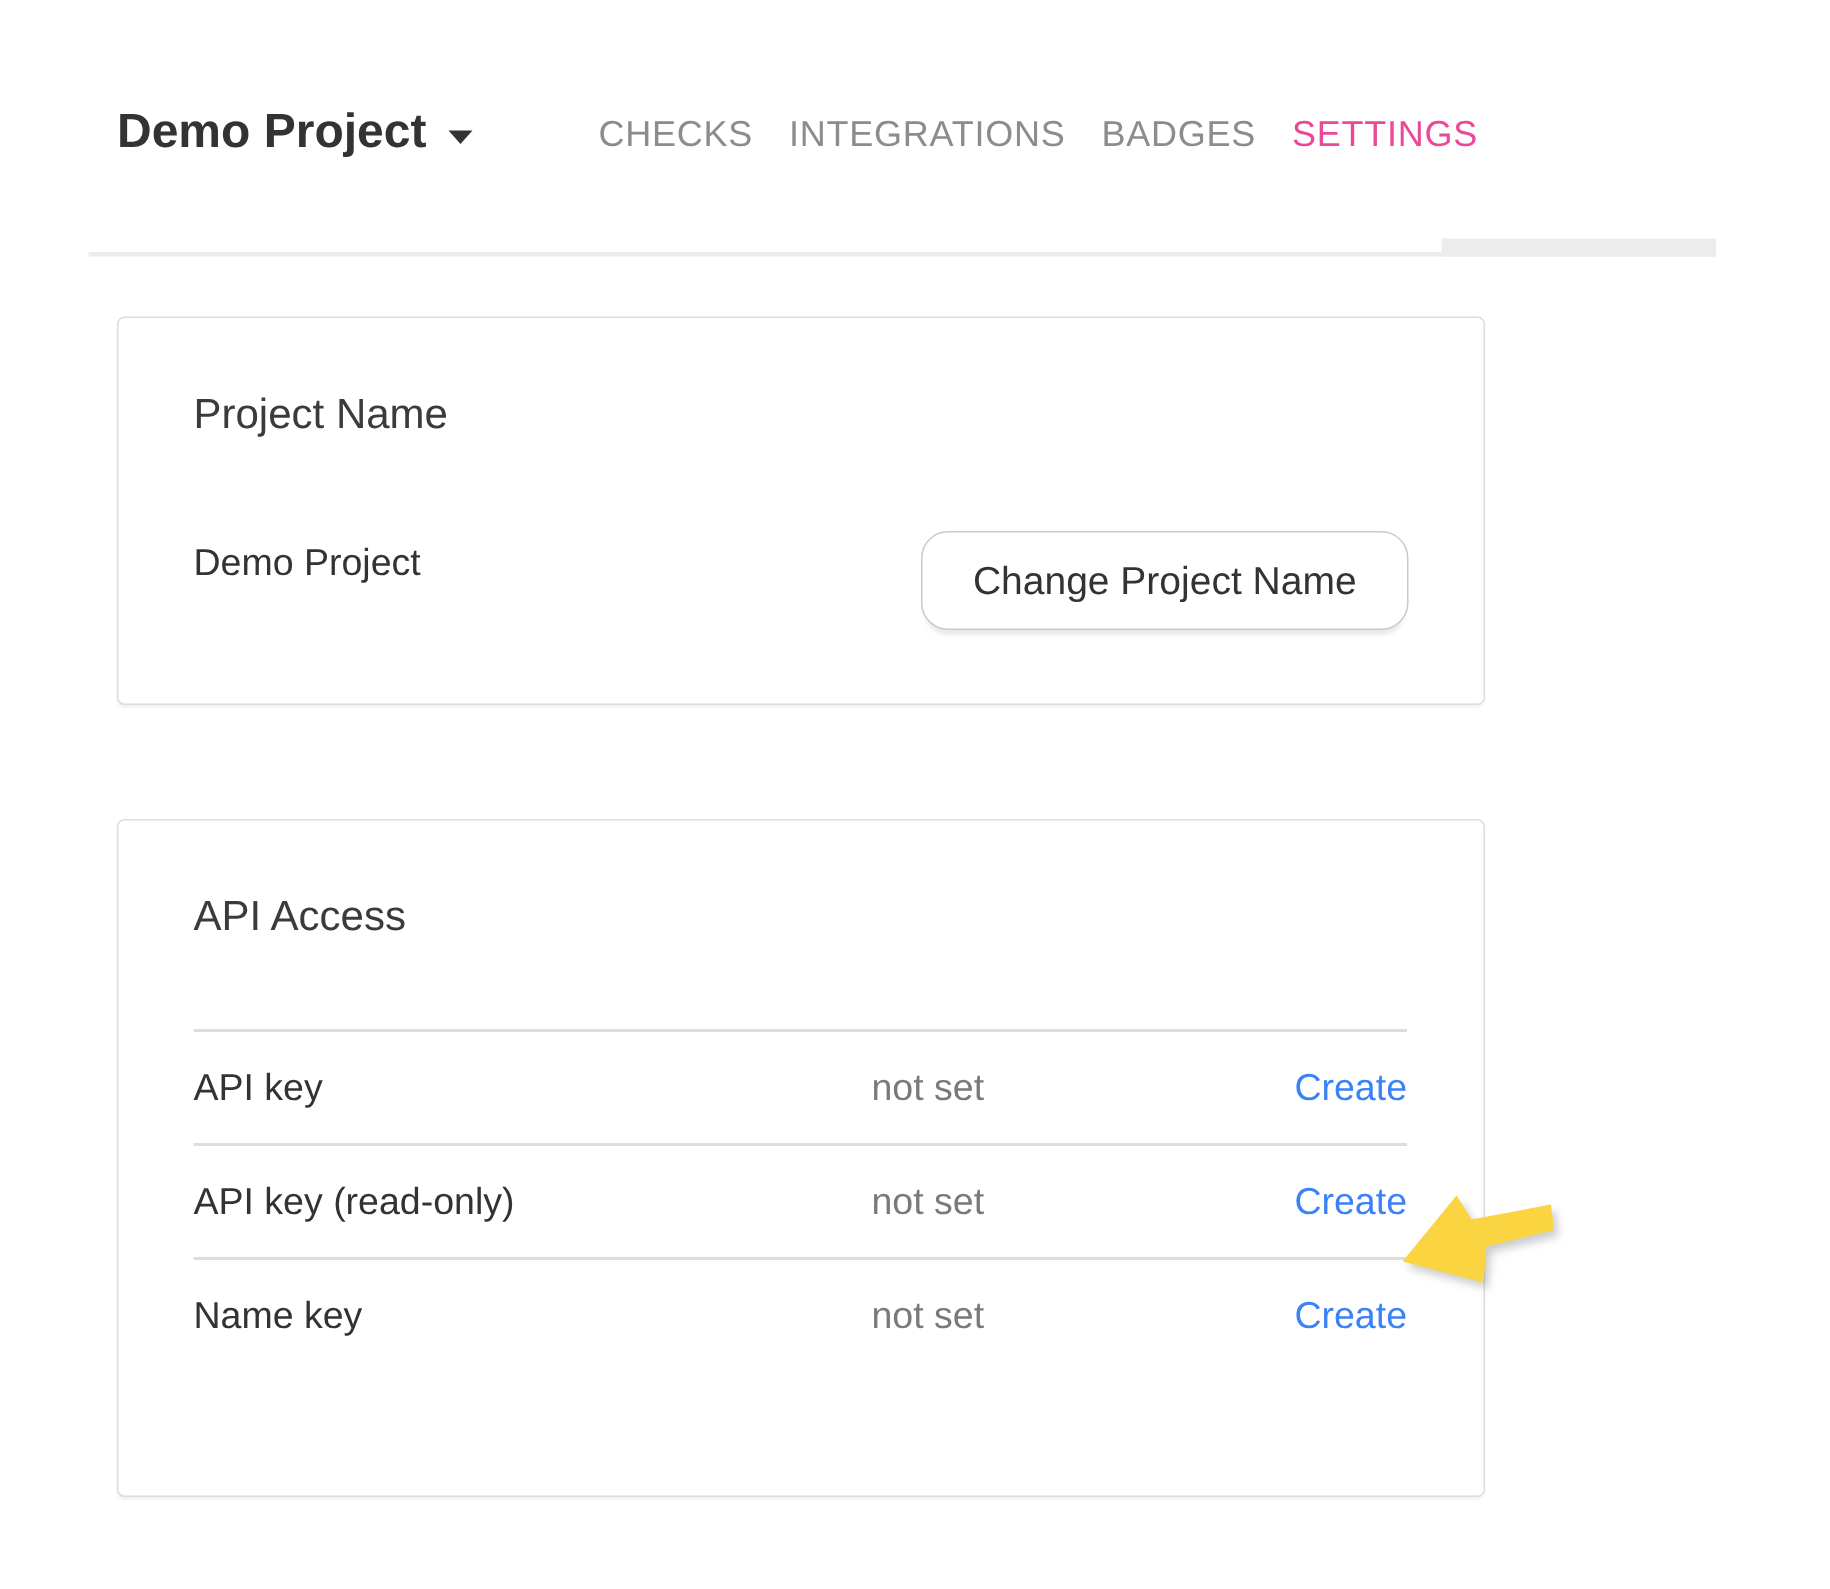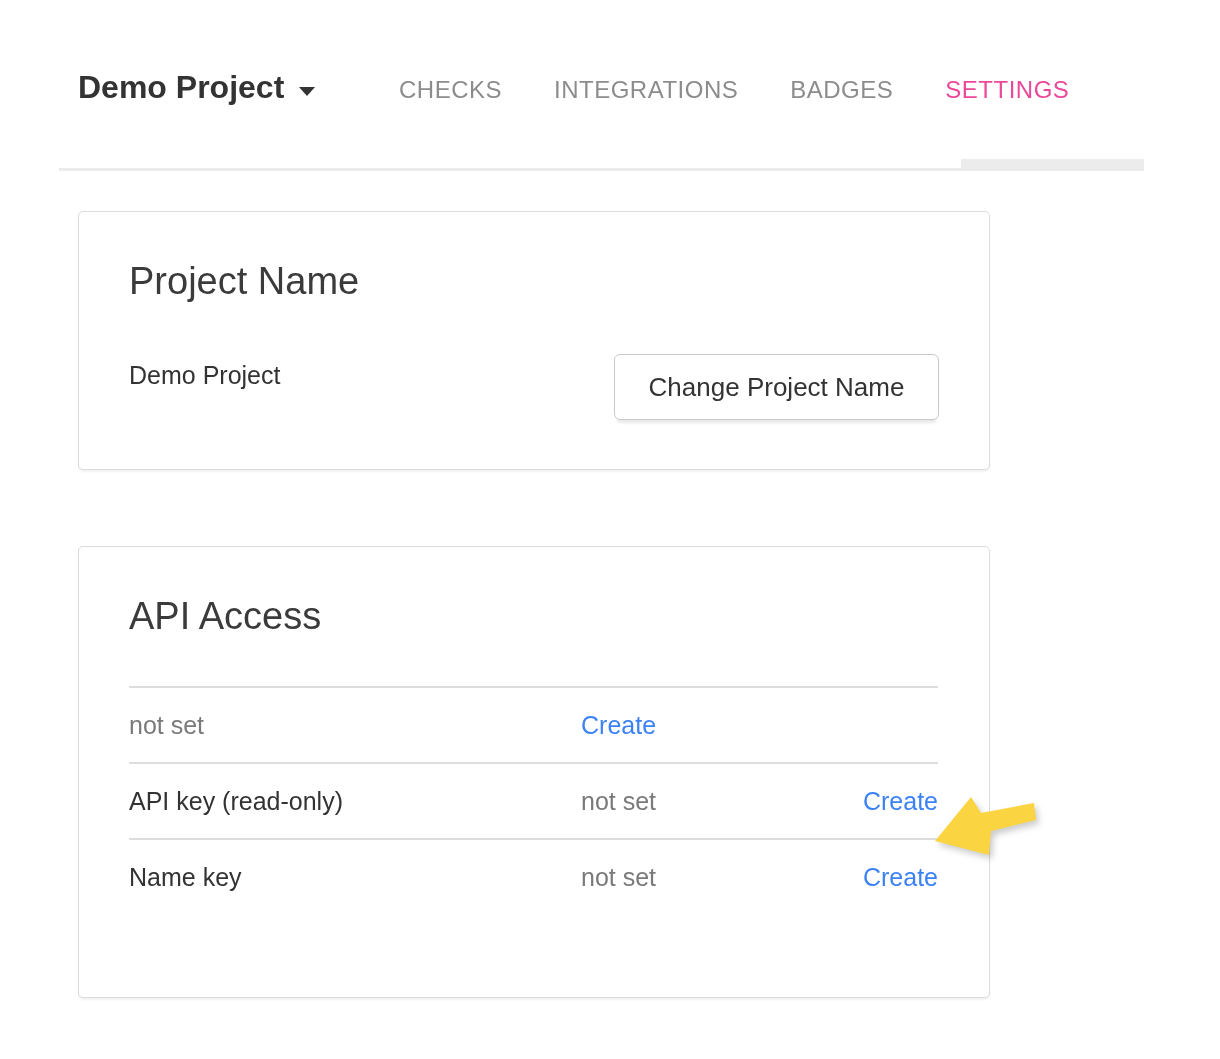--- a/index.html
+++ b/index.html
@@ -3,34 +3,34 @@
 <meta charset="utf-8">
 <style>
   html,body{margin:0;padding:0;background:#fff;}
   body{font-family:"Liberation Sans","DejaVu Sans",sans-serif;color:#333;}
   .page{position:relative;width:1144px;height:1059px;background:#fff;overflow:hidden;}
 
   
   .project-switcher{position:absolute;left:78px;top:70px;display:flex;align-items:center;cursor:pointer;}
   .project-switcher .title{font-size:32px;font-weight:700;color:#333;line-height:1.1;}
   .caret{display:inline-block;width:0;height:0;border-left:8px solid transparent;border-right:8px solid transparent;border-top:9px solid #333;margin-left:15px;margin-top:8px;}
-  .tabs{position:absolute;left:399px;top:77px;display:flex;gap:52px;}
+  .tabs{position:absolute;left:399px;top:77px;display:flex;gap:24px;}
   .tab{font-size:24px;color:#8c8c8c;letter-spacing:.5px;text-decoration:none;cursor:pointer;line-height:1.1;}
   .tab.active{color:#ec4899;}
   .header-divider{position:absolute;left:59px;top:168px;width:1112px;height:3px;background:#ececec;}
   .tab-indicator{position:absolute;left:961px;top:159px;width:189px;height:12px;background:#ececec;}
 
   
   .card{position:absolute;left:78px;width:910px;background:#fff;border:1px solid #dcdcdc;border-radius:5px;box-shadow:0 2px 2px rgba(0,0,0,.05);}
   #card-project{top:211px;height:257px;}
   #card-api{top:513px;height:450px;margin-top:33px;}
-  .card-title{position:absolute;left:50px;top:50px;margin:0;font-size:38px;font-weight:400;color:#3b3b3b;line-height:1;}
+  .card-title{position:absolute;left:50px;top:50px;margin:0;font-size:28px;font-weight:400;color:#3b3b3b;line-height:1;}
 
   .current-name{position:absolute;left:50px;top:149px;font-size:25px;color:#333;}
-  .btn{position:absolute;right:50px;top:142px;width:325px;height:66px;background:#fff;border:1px solid #c9c9c9;border-radius:6px;font-size:26px;color:#333;font-family:inherit;display:flex;align-items:center;justify-content:center;cursor:pointer;box-shadow:0 6px 3px -3px rgba(0,0,0,.09);}
+  .btn{position:absolute;right:50px;top:142px;width:325px;height:66px;background:#fff;border:1px solid #c9c9c9;border-radius:18px;font-size:26px;color:#333;font-family:inherit;display:flex;align-items:center;justify-content:center;cursor:pointer;box-shadow:0 6px 3px -3px rgba(0,0,0,.09);}
 
   .api-table{position:absolute;left:50px;right:51px;top:139px;}
   .api-row{display:grid;grid-template-columns:452px 1fr auto;align-items:center;height:74px;border-top:2px solid #ddd;}
   .api-row .lbl{font-size:25px;color:#333;}
   .api-row .val{font-size:25px;color:#7a7a7a;}
   .api-row .act{font-size:25px;color:#3b82f6;text-decoration:none;cursor:pointer;}
 
   
   .arrow{position:absolute;left:929px;top:790px;width:112px;height:72px;filter:drop-shadow(3px 4px 3px rgba(110,110,110,.35));z-index:5;}
 </style>
@@ -57,20 +57,21 @@
   <section class="card" id="card-project">
     <h2 class="card-title">Project Name</h2>
     <div class="current-name">Demo Project</div>
     <button class="btn">Change Project Name</button>
   </section>
 
   <section class="card" id="card-api">
     <h2 class="card-title">API Access</h2>
     <div class="api-table">
         <div class="api-row">
+        <span class="lbl">API key</span>
         <span class="val">not set</span>
         <a class="act">Create</a>
       </div>
         <div class="api-row">
         <span class="lbl">API key (read-only)</span>
         <span class="val">not set</span>
         <a class="act">Create</a>
       </div>
         <div class="api-row">
         <span class="lbl">Name key</span>

